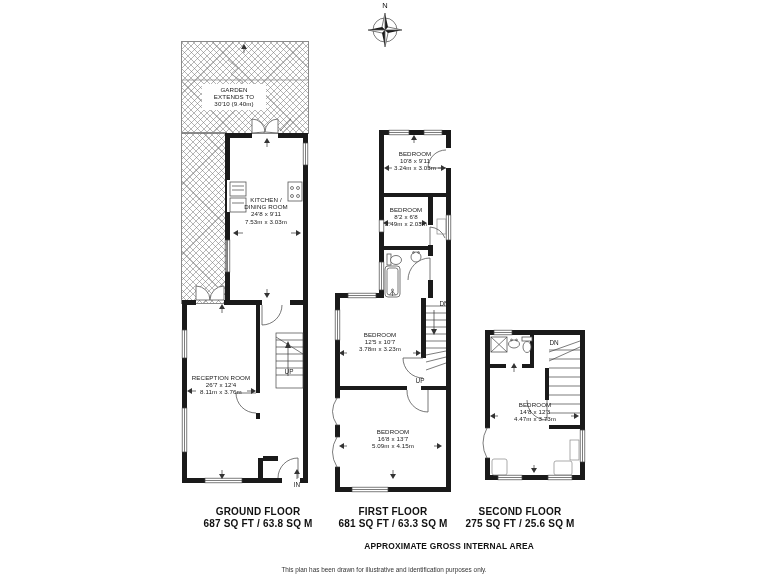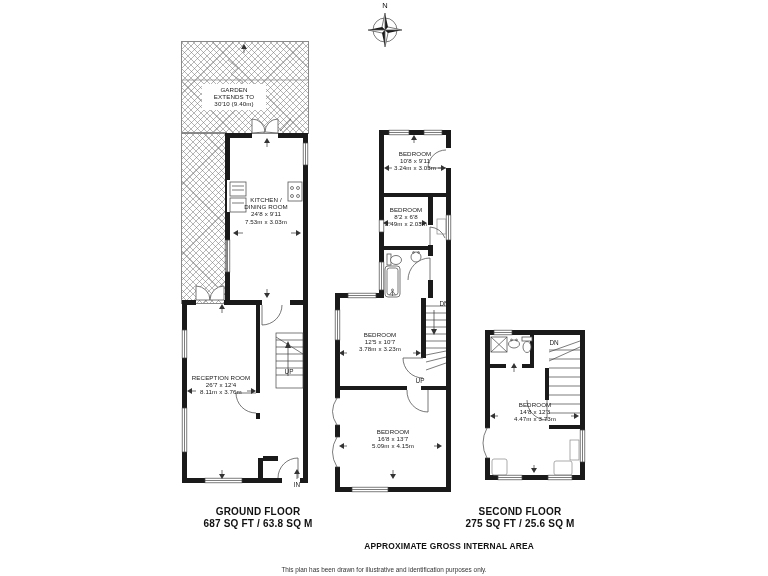--- a/index.html
+++ b/index.html
@@ -423,20 +423,24 @@
     <div>BEDROOM</div>
     <div>14'8 x 12'3</div>
     <div>4.47m x 3.73m</div>
   </div>
   <div class="dir" style="left:544px;top:339px;width:20px;">DN</div>
 
   <div class="floor-title" style="left:178px;top:506px;width:160px;">
     <div>GROUND FLOOR</div>
     <div>687 SQ FT / 63.8 SQ M</div>
   </div>
+  <div class="floor-title" style="left:313px;top:506px;width:160px;">
+    <div>FIRST FLOOR</div>
+    <div>681 SQ FT / 63.3 SQ M</div>
+  </div>
   <div class="floor-title" style="left:440px;top:506px;width:160px;">
     <div>SECOND FLOOR</div>
     <div>275 SQ FT / 25.6 SQ M</div>
   </div>
 
   <div class="summary" style="left:234px;top:540px;width:300px;">
     <div>APPROXIMATE GROSS INTERNAL AREA</div>
   </div>
   <div class="disclaimer" style="left:184px;top:566px;width:400px;">This plan has been drawn for illustrative and identification purposes only.</div>
 

